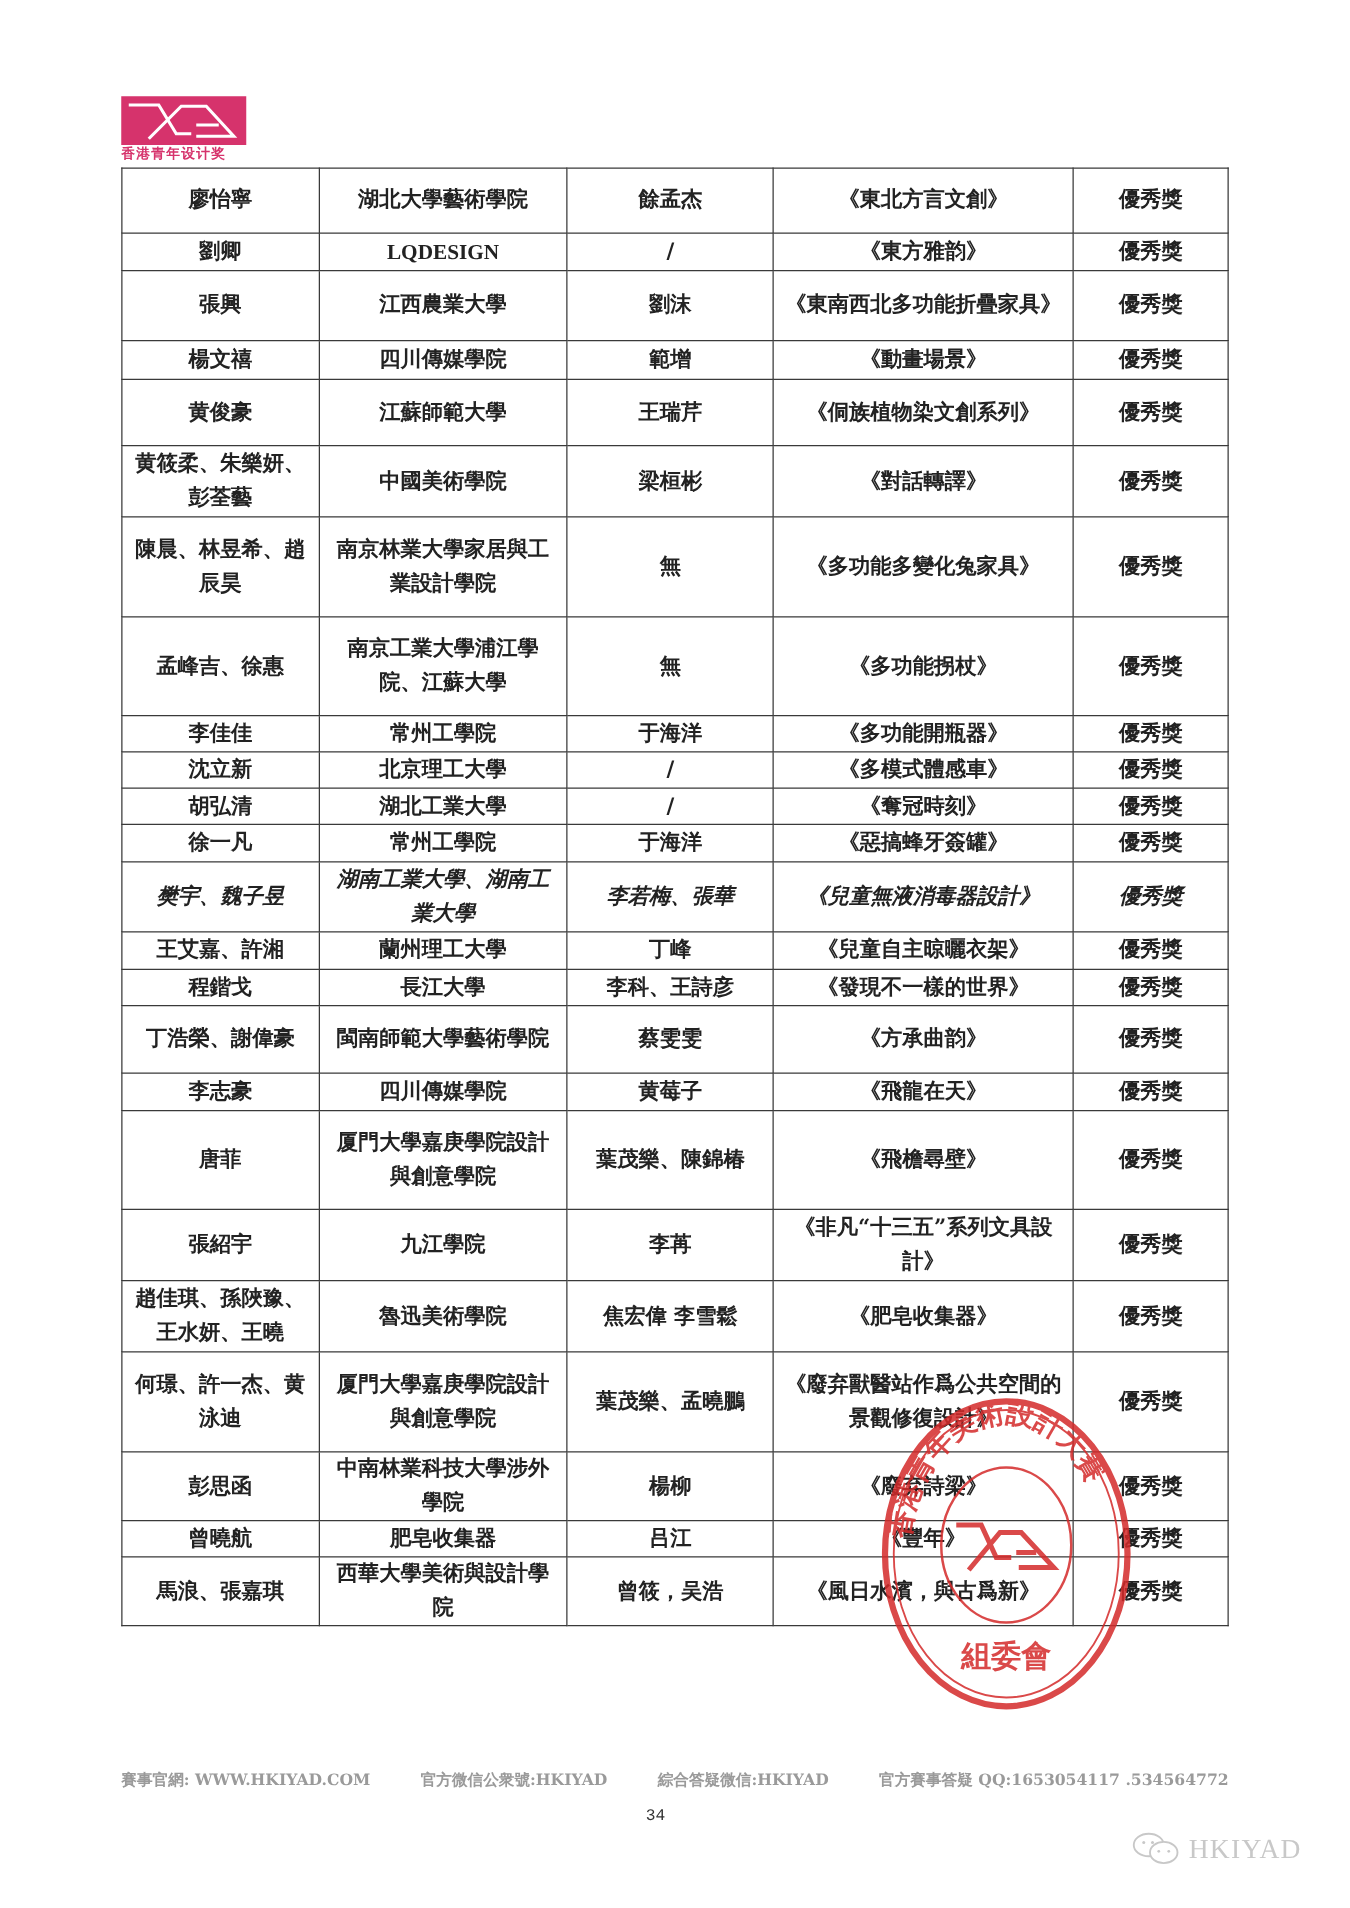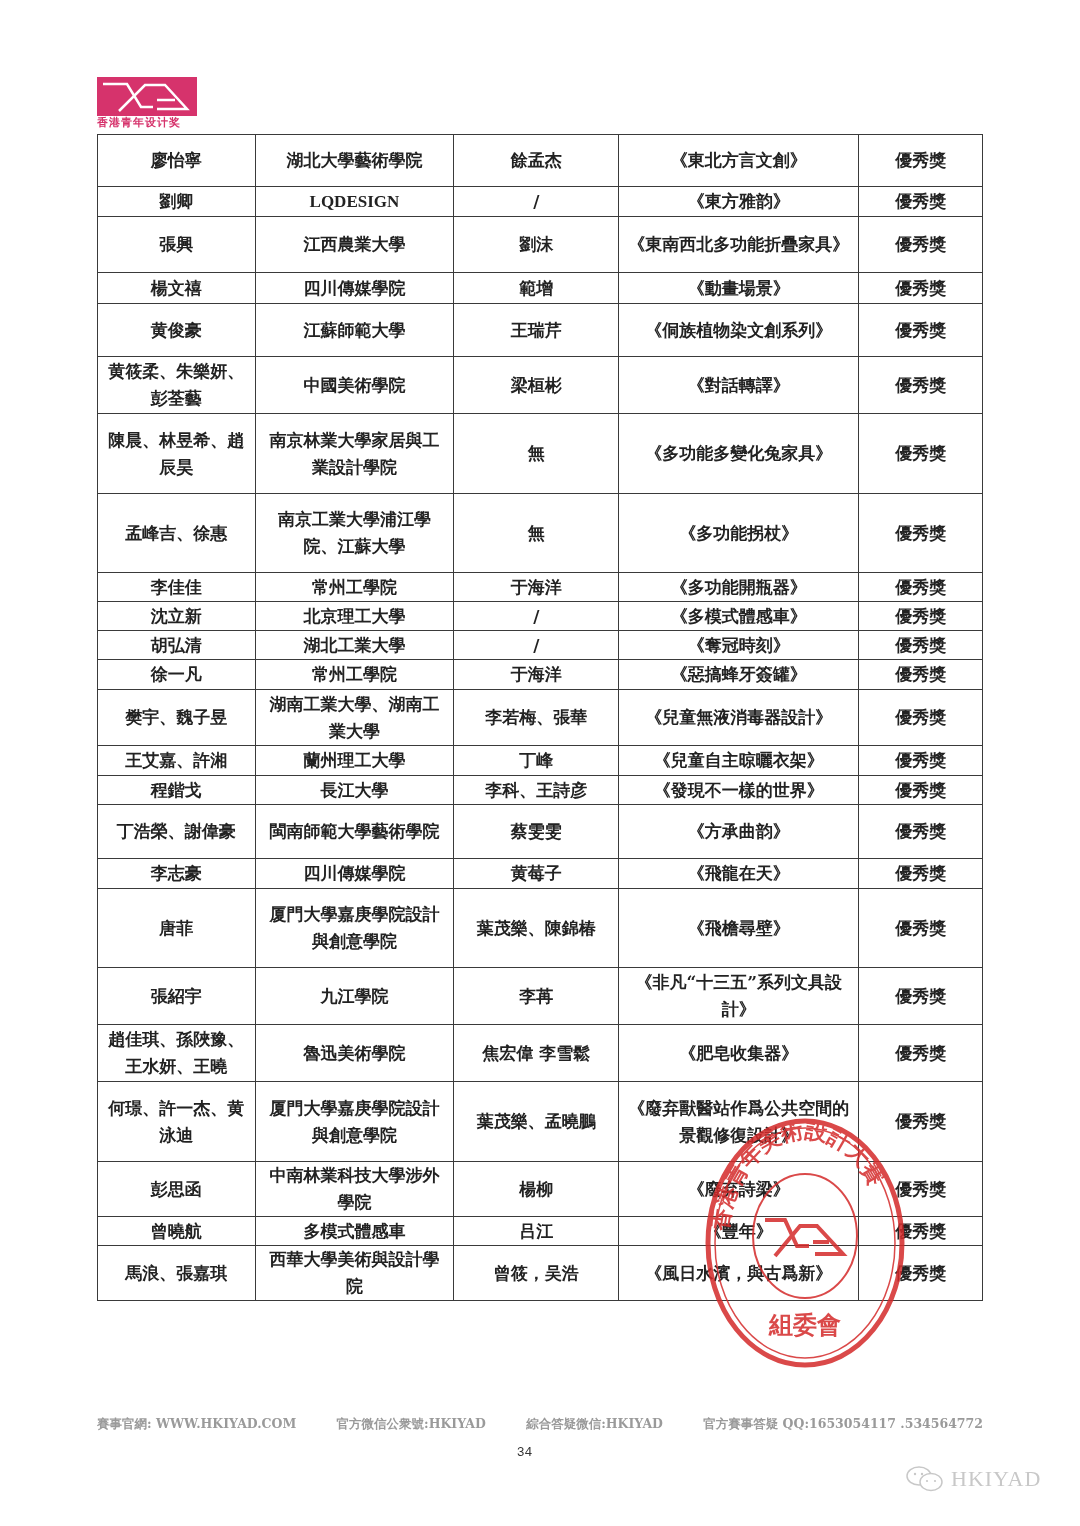--- a/index.html
+++ b/index.html
@@ -119,21 +119,21 @@
         <td class="c-work">《奪冠時刻》</td>
         <td class="c-award">優秀獎</td>
       </tr>
       <tr style="height: 30px;">
         <td class="c-name">徐一凡</td>
         <td class="c-school">常州工學院</td>
         <td class="c-advisor">于海洋</td>
         <td class="c-work">《惡搞蜂牙簽罐》</td>
         <td class="c-award">優秀獎</td>
       </tr>
-      <tr style="height: 56px;">
+      <tr style="height: 56px; font-style: italic;">
         <td class="c-name">樊宇、魏子昱</td>
         <td class="c-school">湖南工業大學、湖南工業大學</td>
         <td class="c-advisor">李若梅、張華</td>
         <td class="c-work">《兒童無液消毒器設計》</td>
         <td class="c-award">優秀獎</td>
       </tr>
       <tr style="height: 30px;">
         <td class="c-name">王艾嘉、許湘</td>
         <td class="c-school">蘭州理工大學</td>
         <td class="c-advisor">丁峰</td>
@@ -191,21 +191,21 @@
       </tr>
       <tr style="height: 53px;">
         <td class="c-name">彭思函</td>
         <td class="c-school">中南林業科技大學涉外學院</td>
         <td class="c-advisor">楊柳</td>
         <td class="c-work">《廢弃詩梁》</td>
         <td class="c-award">優秀獎</td>
       </tr>
       <tr style="height: 29px;">
         <td class="c-name">曾曉航</td>
-        <td class="c-school">多模式體感車</td>
+        <td class="c-school">肥皂收集器</td>
         <td class="c-advisor">吕江</td>
         <td class="c-work">《豐年》</td>
         <td class="c-award">優秀獎</td>
       </tr>
       <tr style="height: 53px;">
         <td class="c-name">馬浪、張嘉琪</td>
         <td class="c-school">西華大學美術與設計學院</td>
         <td class="c-advisor">曾筱，吴浩</td>
         <td class="c-work">《風日水濱，與古爲新》</td>
         <td class="c-award">優秀獎</td>

